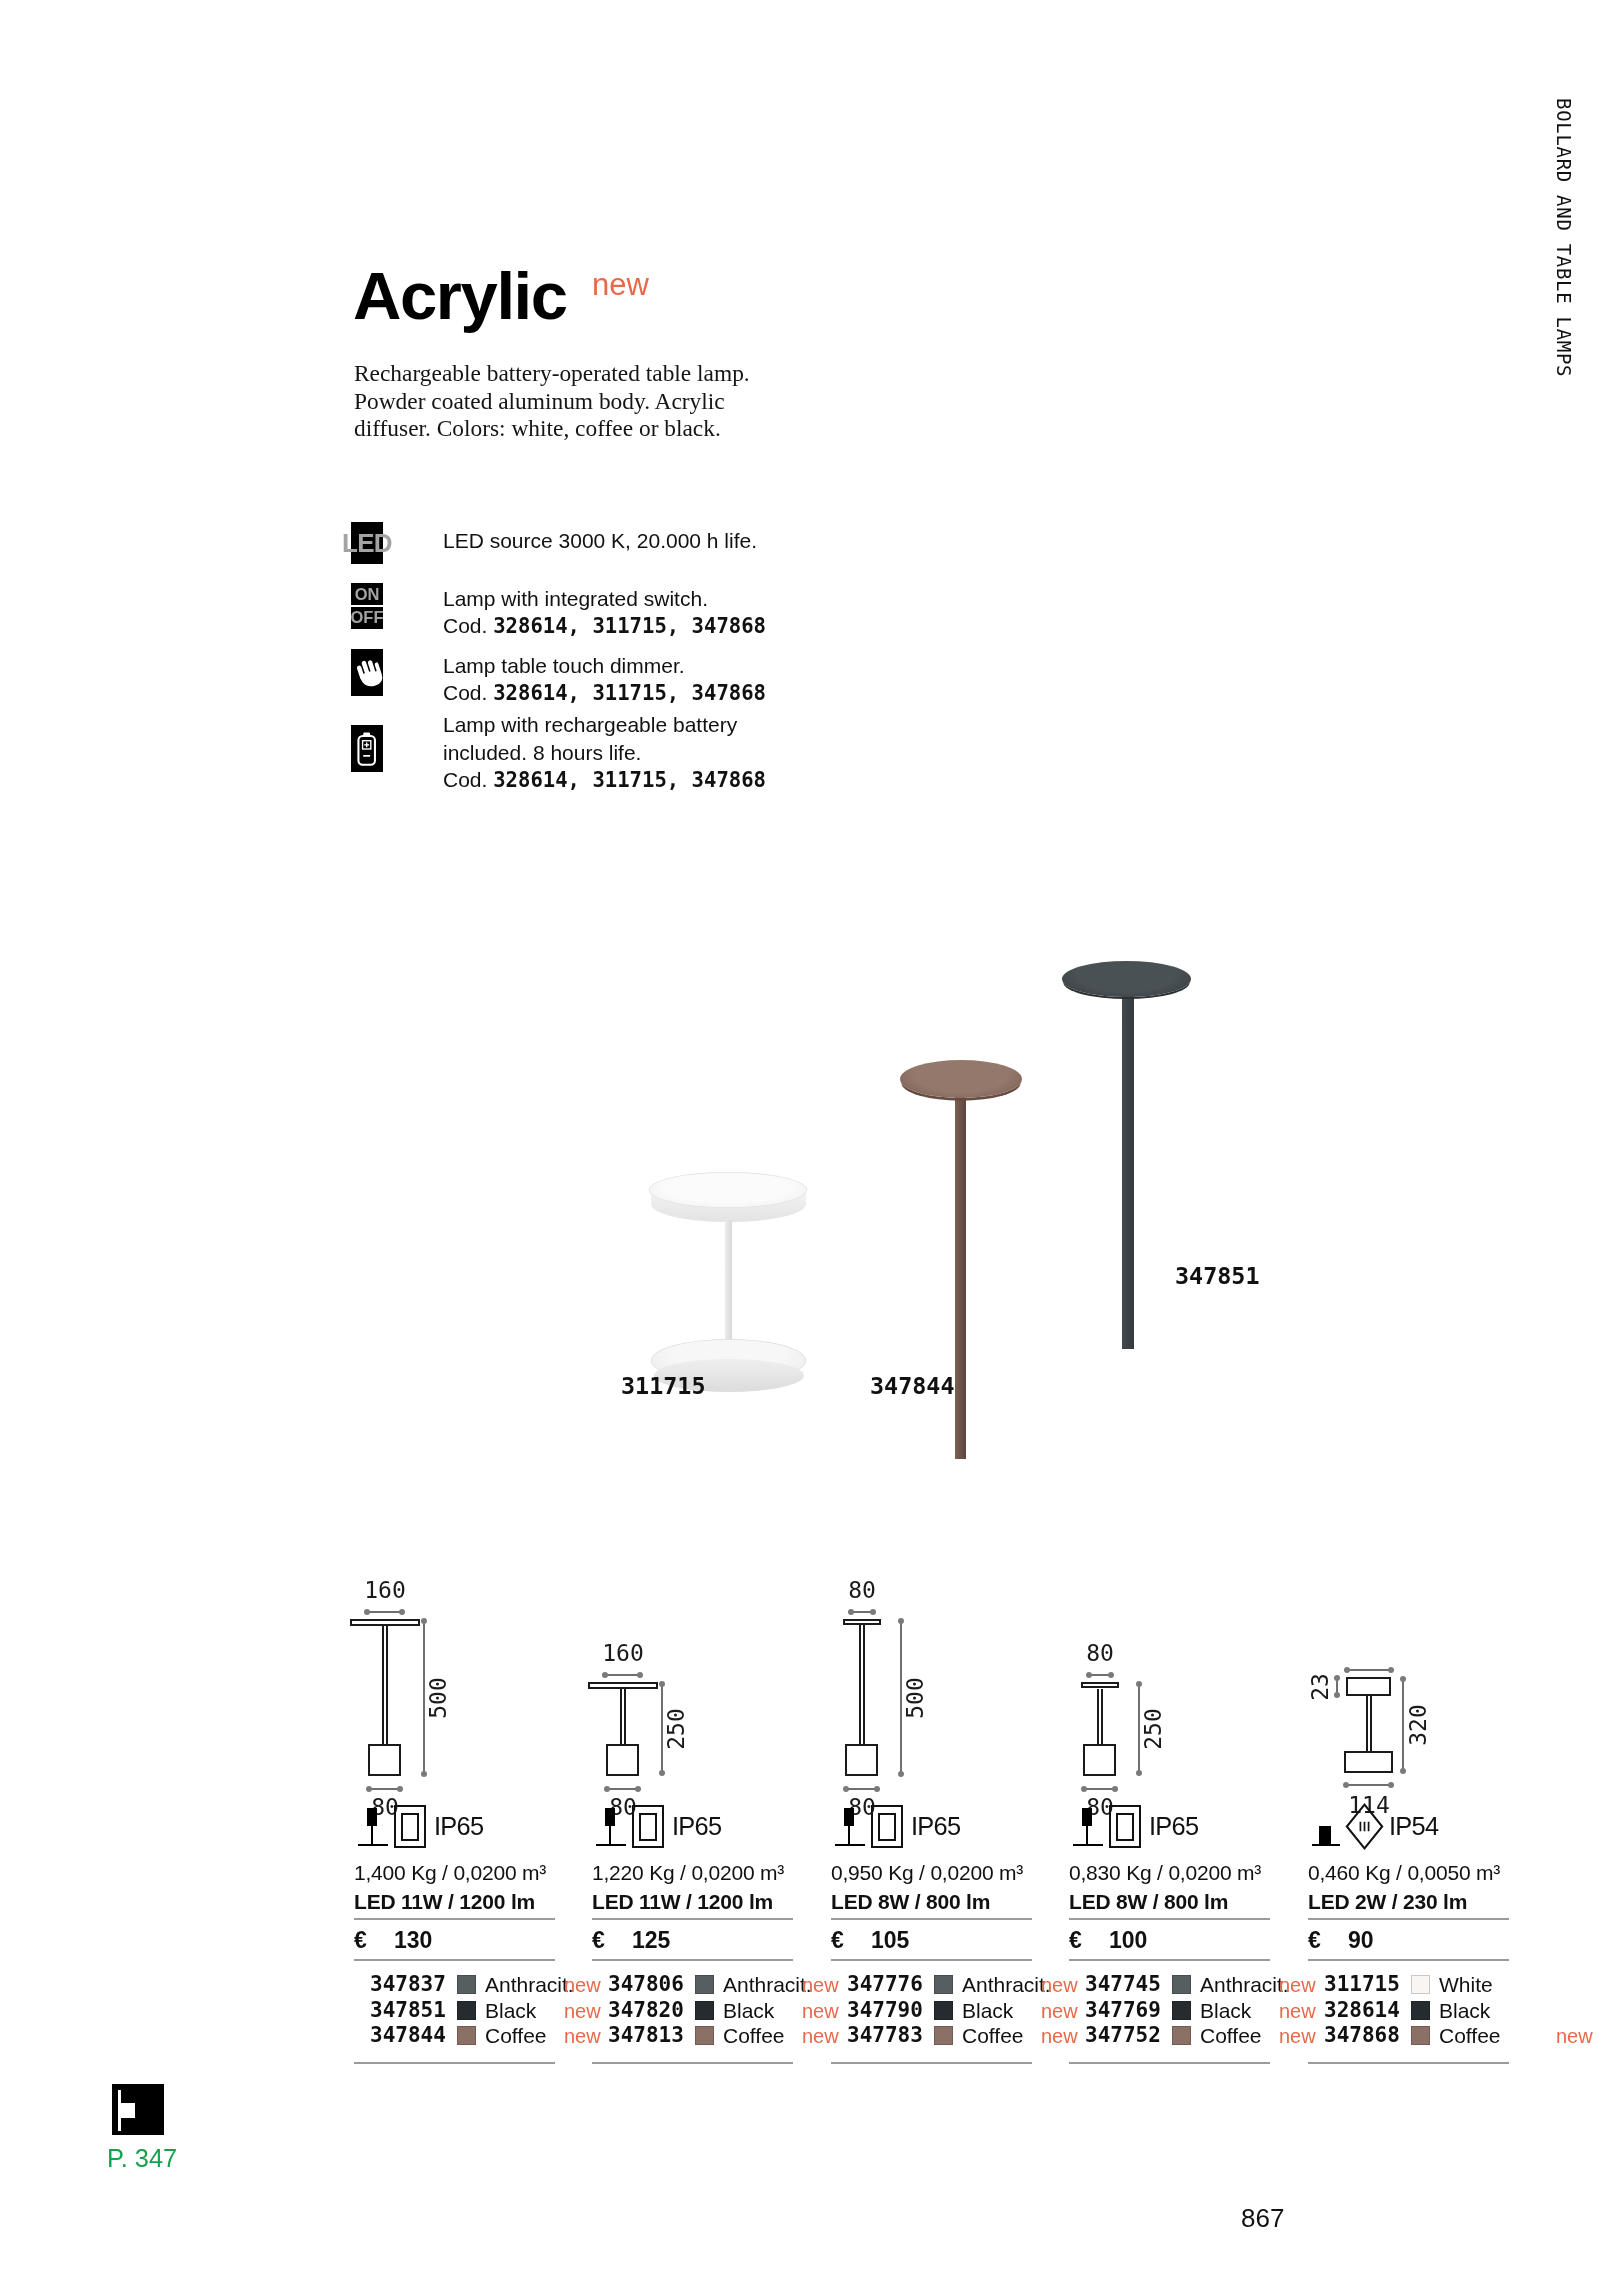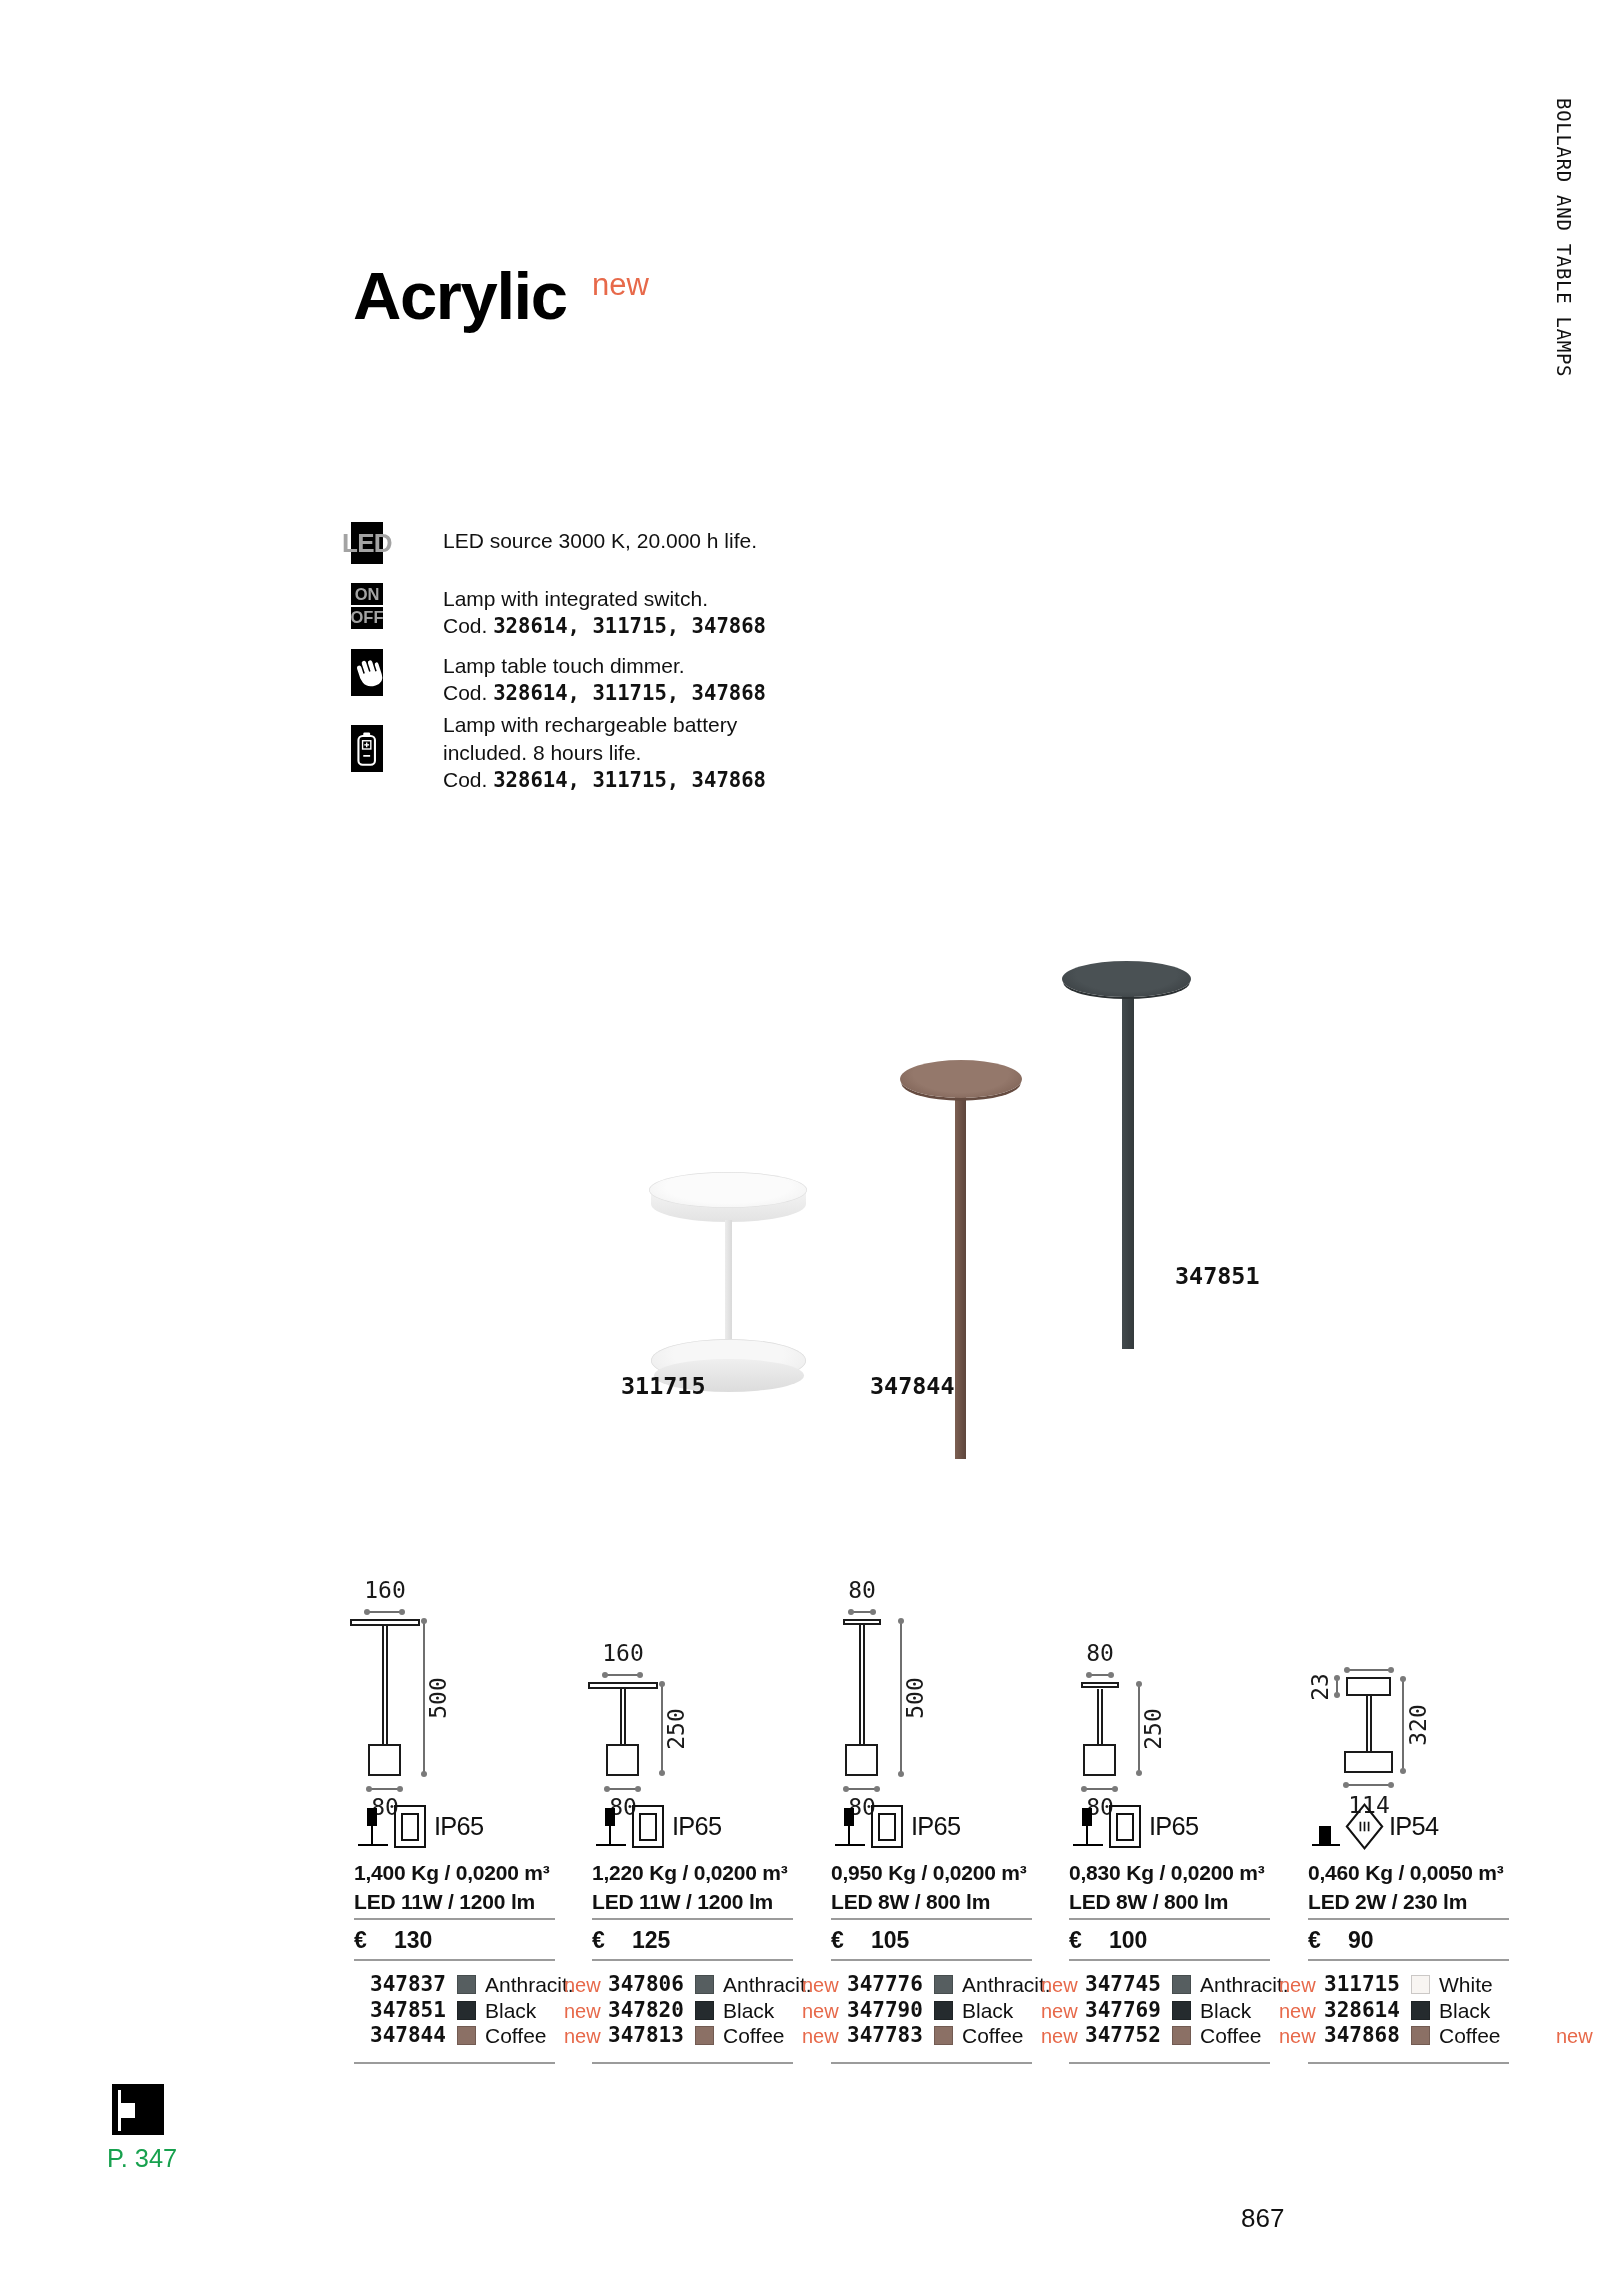--- a/index.html
+++ b/index.html
@@ -80,21 +80,21 @@
   .glyph-bollard .g-base{position:absolute;left:0;top:36px;width:30px;height:2.1px;background:#000;}
   .glyph-tablelamp{position:absolute;left:4.1px;top:6.9px;width:29px;height:34px;}
   .glyph-tablelamp .g-head{position:absolute;left:6.9px;top:13.7px;width:11.7px;height:18px;background:#000;}
   .glyph-tablelamp .g-base{position:absolute;left:0;top:32px;width:27.5px;height:2.1px;background:#000;}
   .ip-box{position:absolute;left:40px;top:0;width:32px;height:43px;border:2.1px solid #111;box-sizing:border-box;}
   .ip-box .inner{position:absolute;left:4.8px;top:5.5px;right:4.8px;bottom:5.5px;border:2.1px solid #111;}
   .ip-diamond{position:absolute;left:36px;top:-2.7px;}
   .ip-label{position:absolute;left:80px;top:6.9px;font-size:25.4px;color:#111;letter-spacing:-0.7px;}
   .ip-label5{left:81px;}
 
-  .w-line{position:absolute;top:294px;left:0;font-size:21px;font-weight:bold;
+  .w-line{position:absolute;top:294px;left:0;font-size:21px;font-weight:normal;
           letter-spacing:-0.2px;white-space:nowrap;}
   .l-line{position:absolute;top:323px;left:0;font-size:21px;font-weight:bold;
           letter-spacing:-0.2px;white-space:nowrap;}
   .rule{position:absolute;left:0;width:201px;height:0;border-top:2.1px solid #9b9b9b;}
   .r0{top:351px;} .r1{top:392px;} .r2{top:495px;}
   .price-cur{position:absolute;left:0;top:360px;font-size:23px;font-weight:bold;}
   .price-val{position:absolute;left:40px;top:360px;font-size:23px;font-weight:bold;}
   .code-row{position:absolute;left:16px;height:25.4px;width:238px;text-decoration:underline;}
   .cr0{top:405px;} .cr1{top:431px;} .cr2{top:456px;}
   .c-code{position:absolute;left:0;top:0;font-family:"DejaVu Sans Mono",monospace;
@@ -117,20 +117,21 @@
 </style>
 </head>
 <body>
 
 <div class="page">
 
   <div class="sidebar">BOLLARD AND TABLE LAMPS</div>
 
   <div class="title">Acrylic</div>
   <div class="new-sup">new</div>
+  <div class="desc">Rechargeable battery-operated table lamp. Powder coated aluminum body. Acrylic diffuser. Colors: white, coffee or black.</div>
 
   <div class="feat-box fb-led">
     <span>LED</span>
   </div>
   <div class="feat-line" style="top:529px;">LED source 3000 K, 20.000 h life.</div>
 
   <div class="feat-box fb-onoff">
     <span>ON</span>
     <span class="divline"></span>
     <span>OFF</span>

